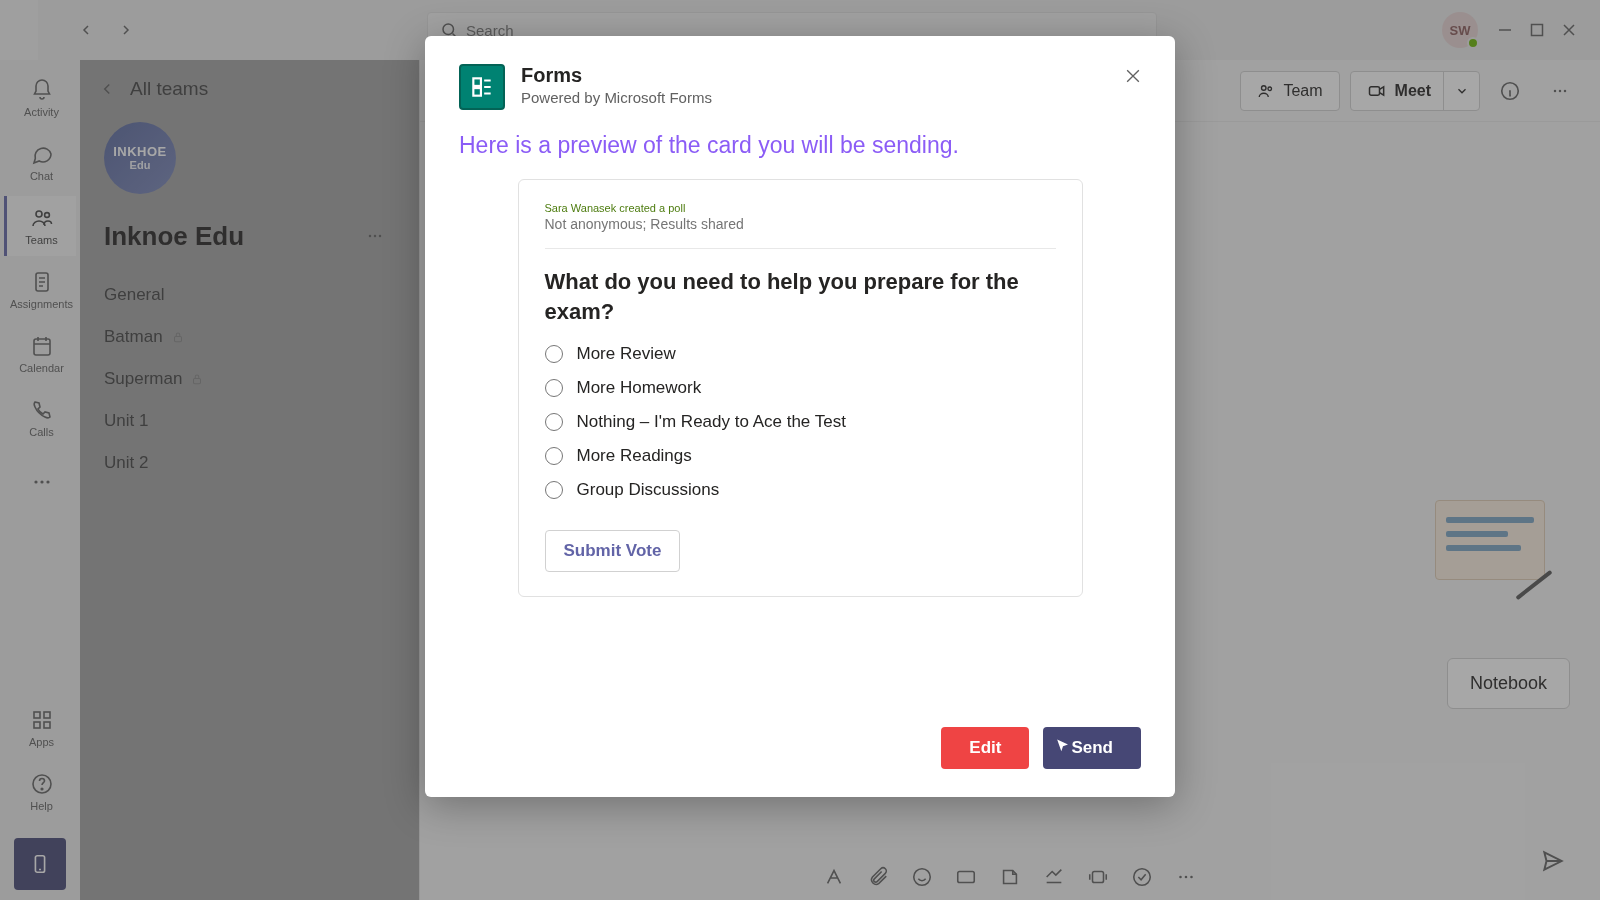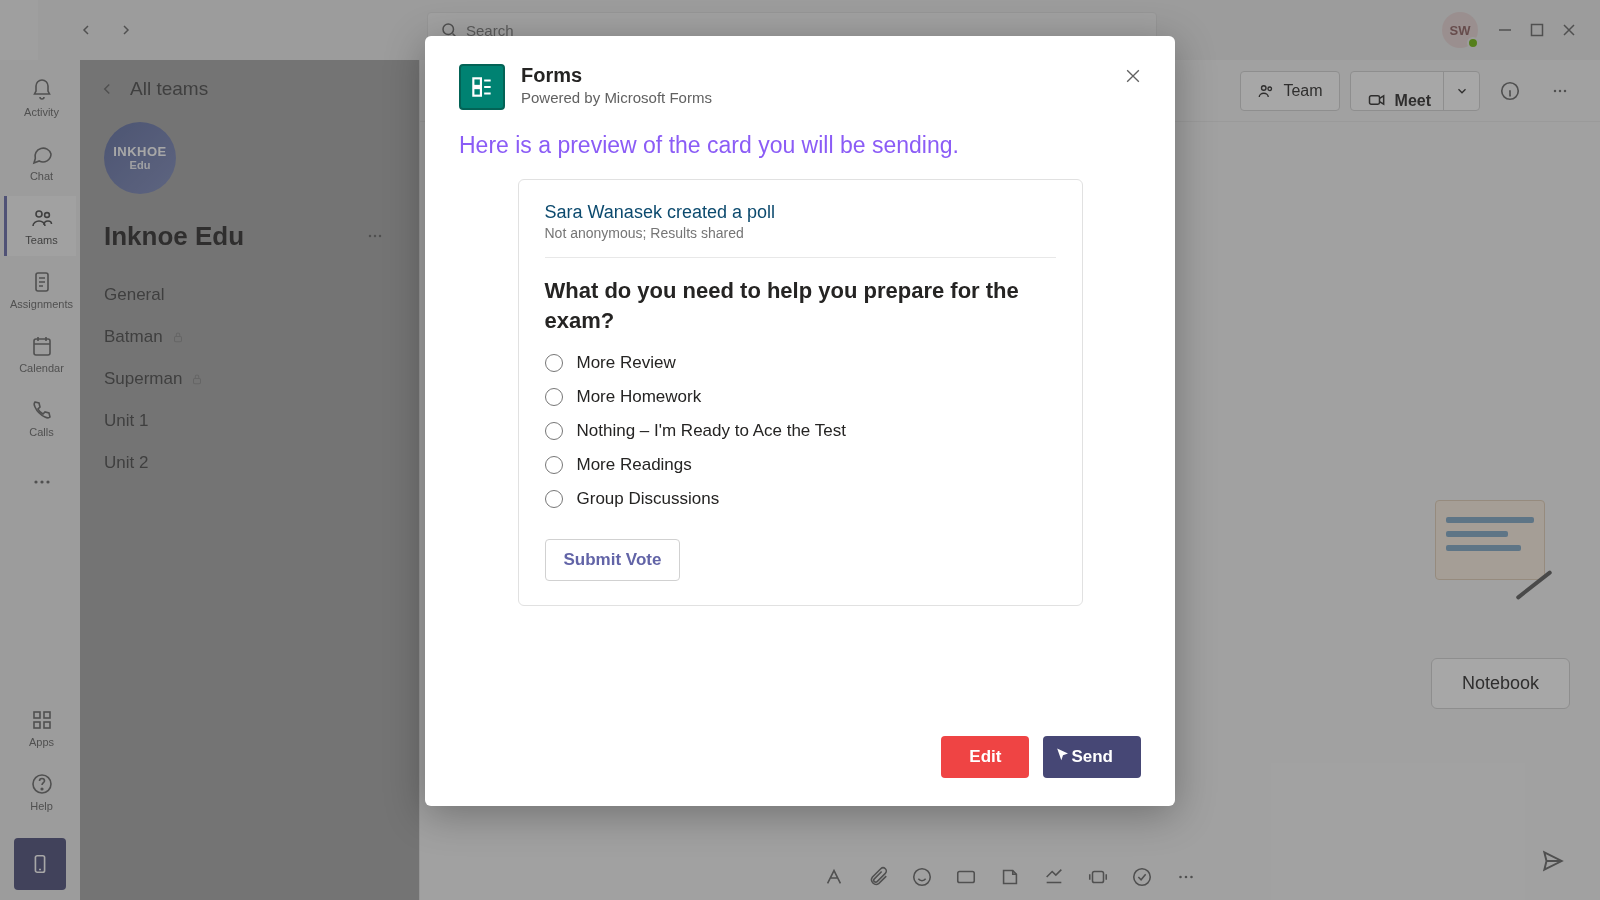--- a/index.html
+++ b/index.html
@@ -106,35 +106,35 @@
   flex: 1; background: #f5f5f5; position: relative;
 }
 .main-topbar {
   height: 62px; border-bottom:1px solid #e8e8e8; display:flex; align-items:center;
   justify-content:flex-end; padding: 0 20px; gap: 10px; background:#f5f5f5;
 }
 .pill-btn {
   height: 40px; padding: 0 16px; border:1px solid #d1d1d1; border-radius:4px;
   background:#fff; display:flex; align-items:center; gap:8px; font-size:16px; color:#252423;
 }
-.meet-btn { font-weight:600;align-items:flex-end; }
+.meet-btn { font-weight:600; }
 .chev { width:36px; display:flex; align-items:center; justify-content:center; border-left:1px solid #d1d1d1; height:100%; margin-left:4px;}
 .icon-btn { width:40px; height:40px; display:flex; align-items:center; justify-content:center; color:#616161; border-radius:4px;}
 
 .content-illustration {
   position:absolute; right: 30px; top: 420px; width: 160px; height: 120px;
   display:flex; align-items:center; justify-content:center;
 }
 .illus-box { width:110px; height:80px; background:#fbeee0; border:1px solid #e0cdb4; border-radius:4px; position:relative; }
 .illus-lines { position:absolute; left:10px; top:16px; right:10px; }
 .illus-lines div { height:6px; background:#7aa5c4; margin-bottom:8px; border-radius:2px; }
 .illus-pen { position:absolute; right:-12px; bottom:-8px; width:44px; height:4px; background:#555; transform:rotate(-38deg); border-radius:2px;}
 
 .notebook-chip {
-  position:absolute; right: 30px; top: 598px; padding:14px 30px; border:1px solid #d1d1d1;
+  position:absolute; right: 30px; top: 598px; padding:14px 22px; border:1px solid #d1d1d1;
   border-radius:6px; background:#fff; font-size:18px; color:#252423;
 }
 
 .compose-bar {
   position:absolute; left:50%; bottom: 12px; transform:translateX(-50%);
   display:flex; align-items:center; gap:22px; color:#616161;
 }
 .compose-bar svg { width:22px; height:22px; }
 .send-corner { position:absolute; right:34px; bottom:22px; color:#616161; }
 
@@ -159,21 +159,21 @@
   font-weight:700; font-size:18px; border:2px solid #036356;
 }
 .dlg-title { font-size:20px; font-weight:700; color:#252423; }
 .dlg-sub { font-size:15px; color:#616161; margin-top:2px; }
 .dlg-desc { font-size:23px; color:#8b5cf6; margin-top:22px; }
 
 .card {
   border:1px solid #e1e1e1; border-radius:6px; margin: 20px auto 0 auto;
   width: 565px; padding: 22px 26px 24px 26px;
 }
-.poll-meta { font-size:18px; color:#0c4a6e; }
+.poll-meta { font-size:11px; color:#4d7c0f; }
 .poll-sub { font-size:14px; color:#757575; margin-top:2px; }
 .poll-divider { border:none; border-top:1px solid #e8e8e8; margin:16px 0 18px 0; }
 .poll-q { font-size:22px; font-weight:650; color:#252423; line-height:1.35; margin-bottom:18px; }
 .opt { display:flex; align-items:center; gap:14px; margin: 14px 0; font-size:17px; color:#252423; }
 .opt input[type="radio"] { width:18px; height:18px; accent-color:#6264a7; }
 .submit-btn {
   margin-top: 16px; border:1px solid #d1d1d1; background:#fff; color:#6264a7;
   font-weight:600; font-size:17px; padding: 10px 18px; border-radius:4px; cursor:pointer;
 }
 .dlg-actions {

